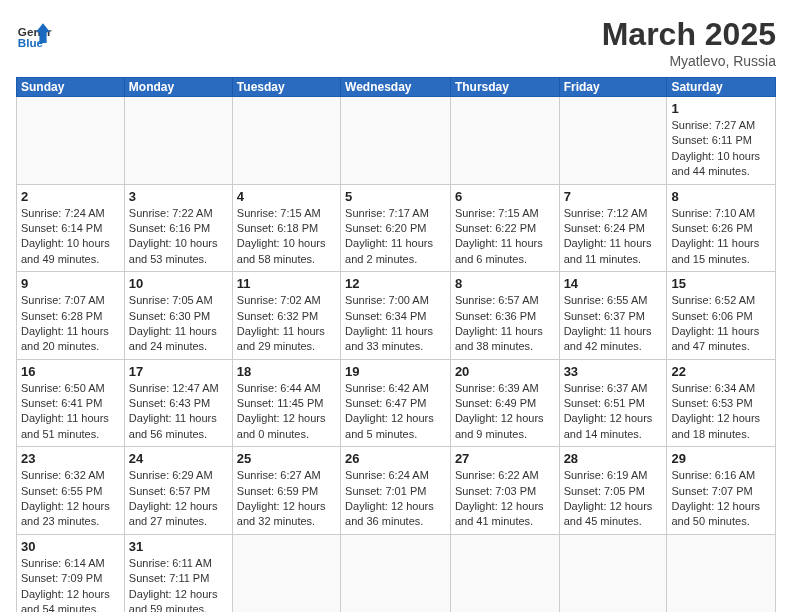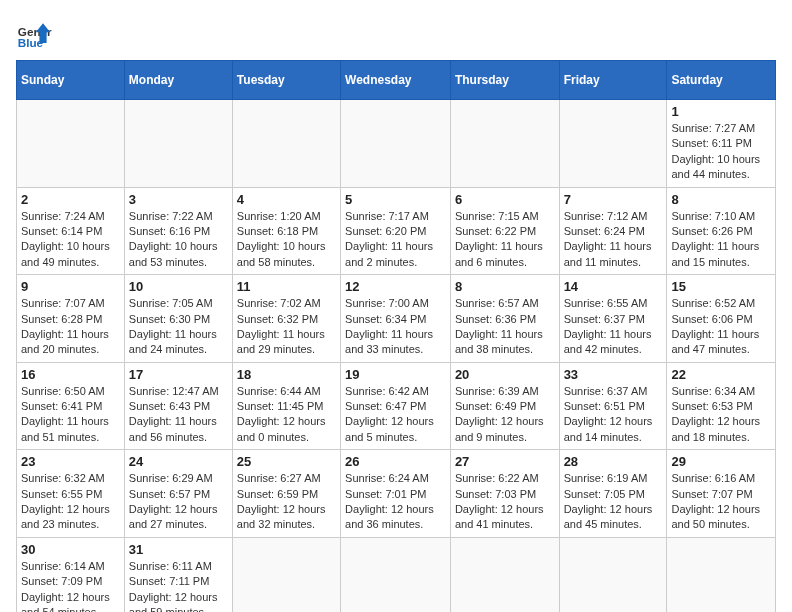--- a/index.html
+++ b/index.html
@@ -47,21 +47,21 @@
       color: #555;
     }
     table {
       width: 100%;
       border-collapse: collapse;
       font-size: 10px;
     }
     thead tr th {
       background: #2a6abf;
       color: #fff;
-      padding: 12px 4px;
+      padding: 2px 4px;
       text-align: left;
       font-size: 12px;
       font-weight: bold;
       border: 1px solid #1a5aaf;
     }
     tbody tr td {
       border: 1px solid #ccc;
       vertical-align: top;
       padding: 4px 4px;
       min-height: 60px;
@@ -86,20 +86,24 @@
 </head>
 <body>
 
 <div class="header-row">
   <div class="logo">
     <svg class="logo-icon" viewBox="0 0 40 40">
       <text x="2" y="22" font-size="13" font-weight="bold" fill="#333">General</text>
       <text x="2" y="34" font-size="13" font-weight="bold" fill="#1a6abf">Blue</text>
       <polygon points="30,8 38,18 34,18 34,30 26,30 26,18 22,18" fill="#1a6abf"></polygon>
     </svg>
+  </div>
+  <div class="title-block">
+    <div class="calendar-title">March 2025</div>
+    <div class="calendar-subtitle">Myatlevo, Russia</div>
   </div>
 </div>
 
 <table>
   <thead>
     <tr>
     <th>Sunday</th>
         <th>Monday</th>
         <th>Tuesday</th>
         <th>Wednesday</th>
@@ -131,21 +135,21 @@
 Daylight: 10 hours and 49 minutes.</div>
         </td>
         <td>
           <span class="day-num">3</span>
           <div class="day-info">Sunrise: 7:22 AM
 Sunset: 6:16 PM
 Daylight: 10 hours and 53 minutes.</div>
         </td>
         <td>
           <span class="day-num">4</span>
-          <div class="day-info">Sunrise: 1:20 AM
+          <div class="day-info">Sunrise: 7:15 AM
 Sunset: 6:18 PM
 Daylight: 10 hours and 58 minutes.</div>
         </td>
         <td>
           <span class="day-num">5</span>
           <div class="day-info">Sunrise: 7:17 AM
 Sunset: 6:20 PM
 Daylight: 11 hours and 2 minutes.</div>
         </td>
         <td>

